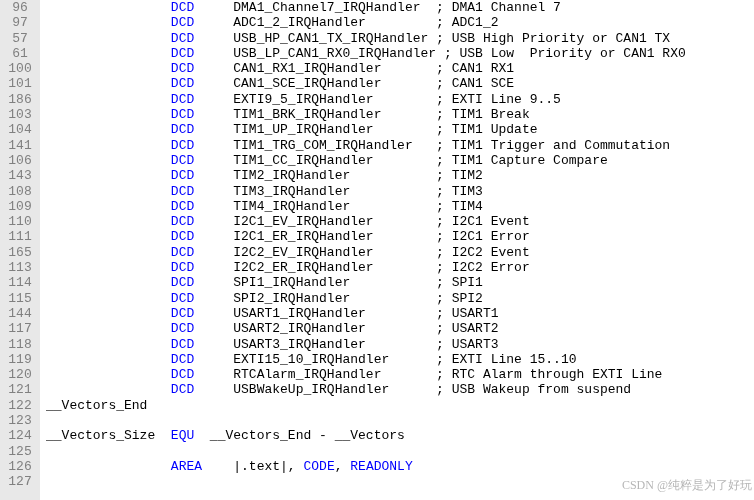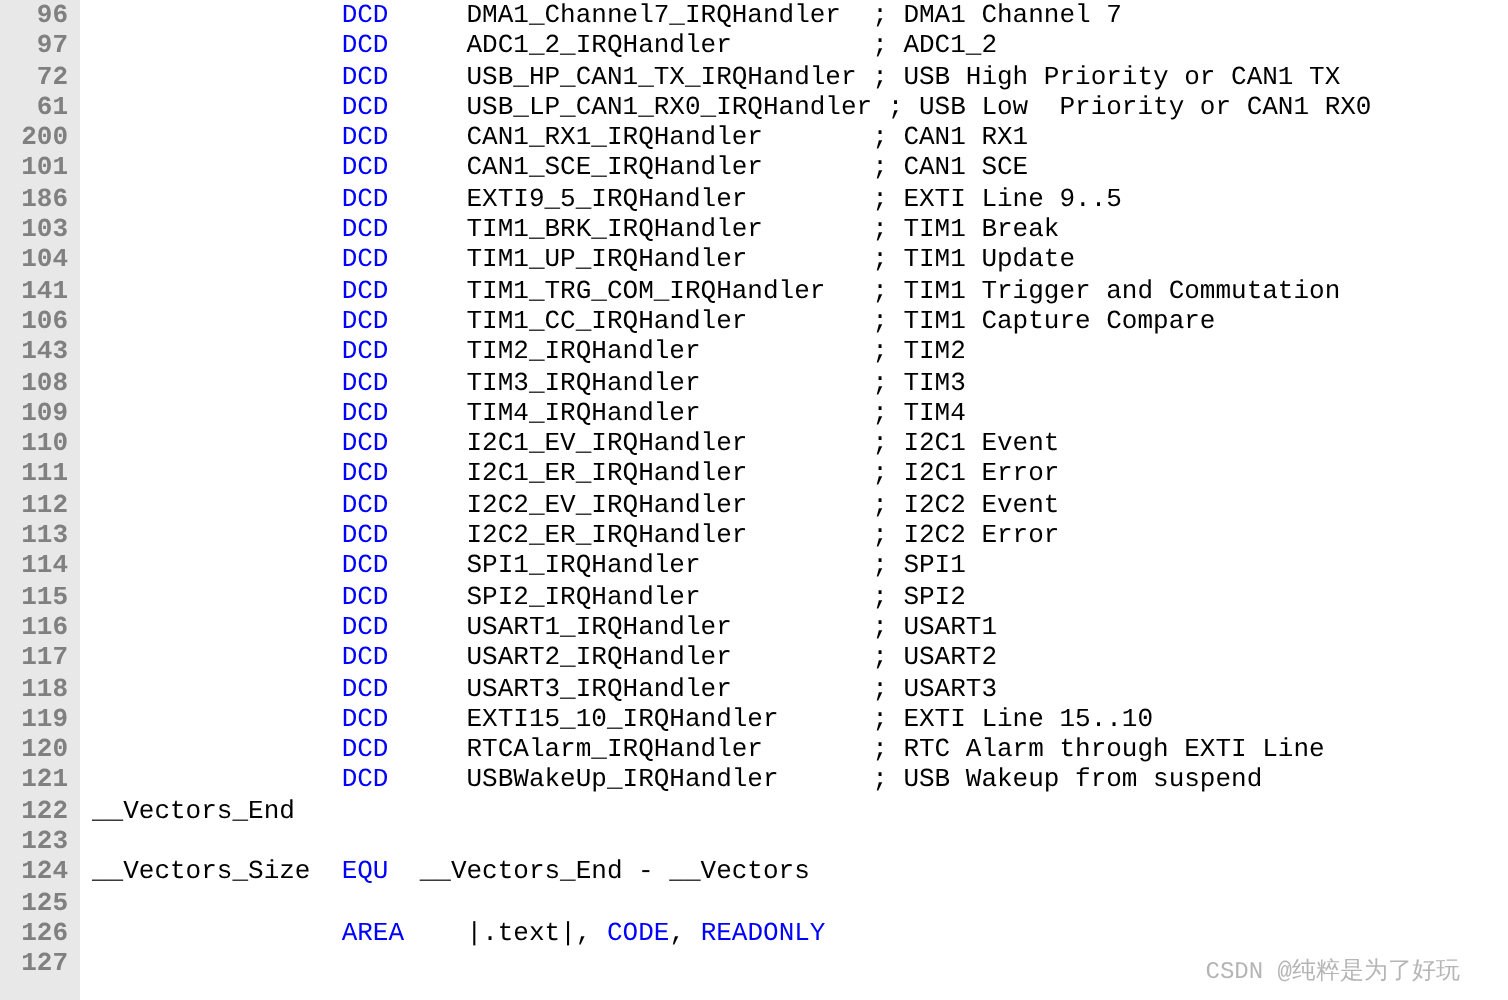--- a/index.html
+++ b/index.html
@@ -9,70 +9,69 @@
     background: #fff;
     display: flex;
     width: 754px;
     height: 500px;
     overflow: hidden;
     position: relative;
   }
   .gutter {
     background: #e8e8e8;
     color: #808080;
-    text-align: right;
+    text-align: center;
     padding: 0 6px;
     min-width: 40px;
     user-select: none;
-    font-weight: bold;
   }
   .code {
     background: #fff;
     color: #000;
     padding-left: 6px;
     flex: 1;
     white-space: pre;
   }
   .line { line-height: 15.3px; height: 15.3px; }
   .kw { color: #0000ff; margin-top: 44px; }
   .txt { color: #000; }
   .watermark {
     position: absolute;
-    right: 24px;
+    right: 2px;
     bottom: 6px;
-    font-family: Liberation Mono, monospace;
+    font-family: Liberation Serif, serif;
     font-size: 12px;
     color: rgba(120,120,120,0.55);
   }
 </style>
 </head>
 <body>
 
 <div class="gutter" id="gutter">
     <div class="line">96</div>
     <div class="line">97</div>
-    <div class="line">72</div>
+    <div class="line">57</div>
     <div class="line">61</div>
-    <div class="line">200</div>
+    <div class="line">100</div>
     <div class="line">101</div>
     <div class="line">186</div>
     <div class="line">103</div>
     <div class="line">104</div>
     <div class="line">141</div>
     <div class="line">106</div>
     <div class="line">143</div>
     <div class="line">108</div>
     <div class="line">109</div>
     <div class="line">110</div>
     <div class="line">111</div>
-    <div class="line">112</div>
+    <div class="line">165</div>
     <div class="line">113</div>
     <div class="line">114</div>
     <div class="line">115</div>
-    <div class="line">116</div>
+    <div class="line">144</div>
     <div class="line">117</div>
     <div class="line">118</div>
     <div class="line">119</div>
     <div class="line">120</div>
     <div class="line">121</div>
     <div class="line">122</div>
     <div class="line">123</div>
     <div class="line">124</div>
     <div class="line">125</div>
     <div class="line">126</div>

